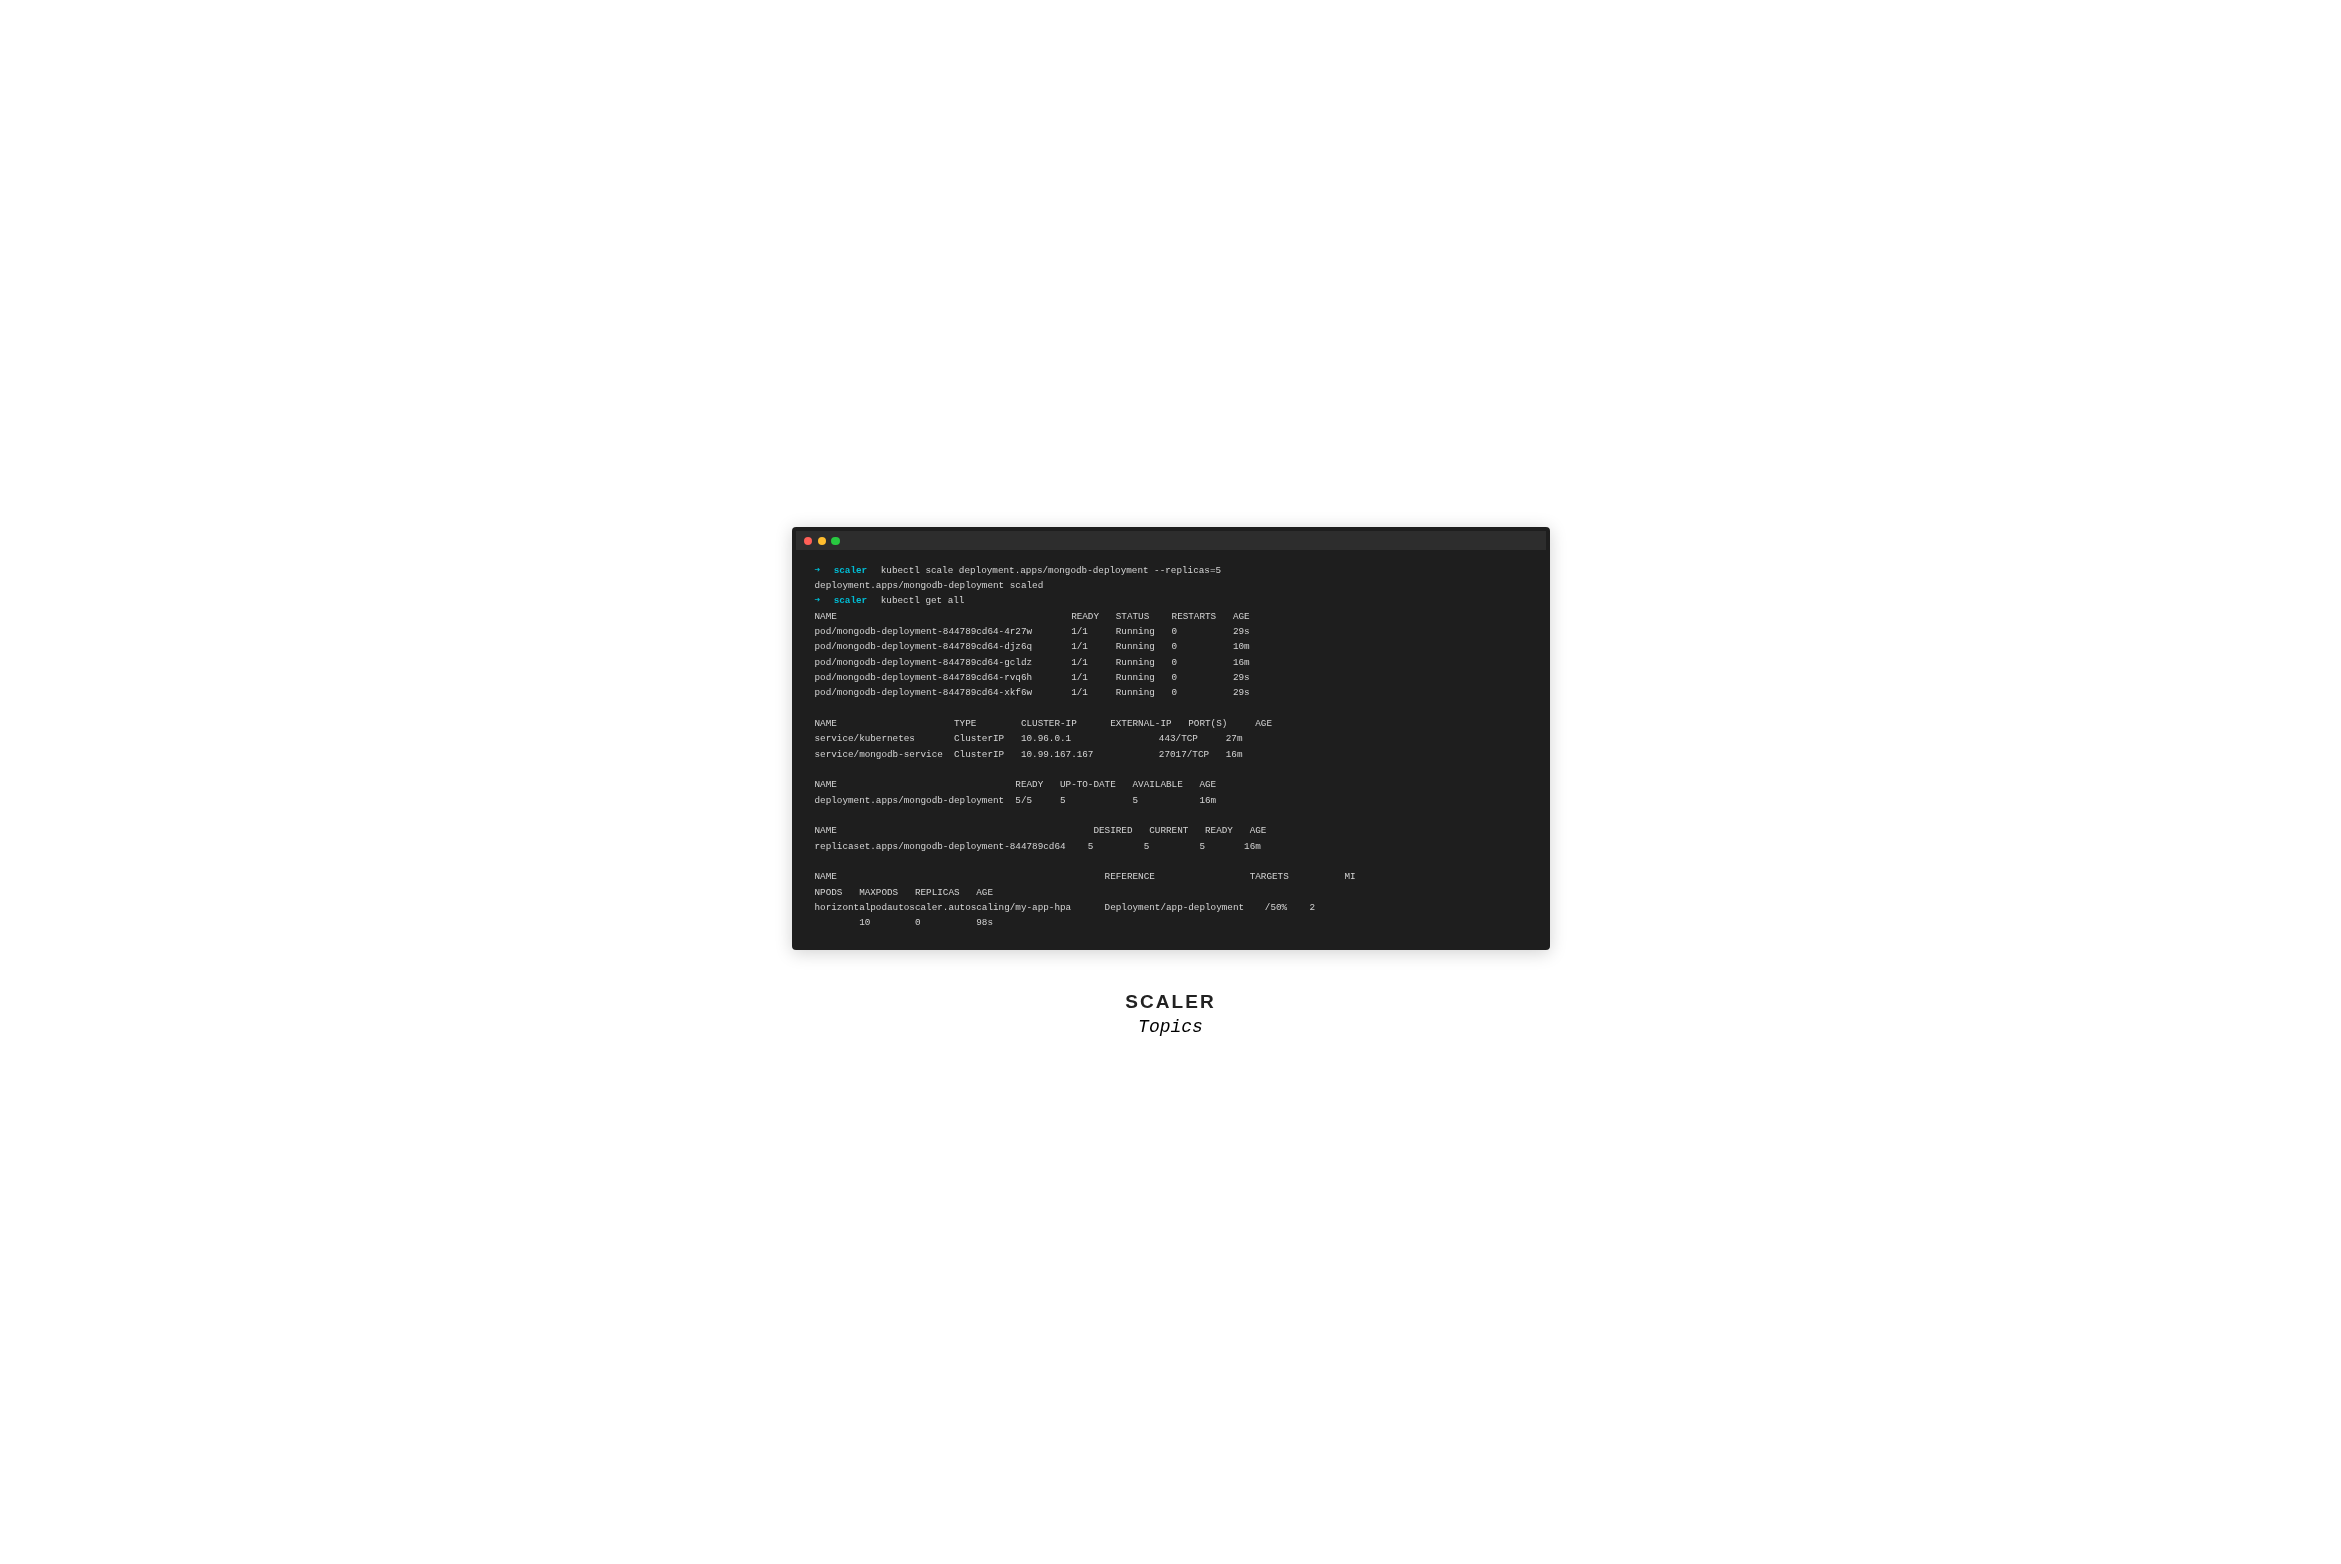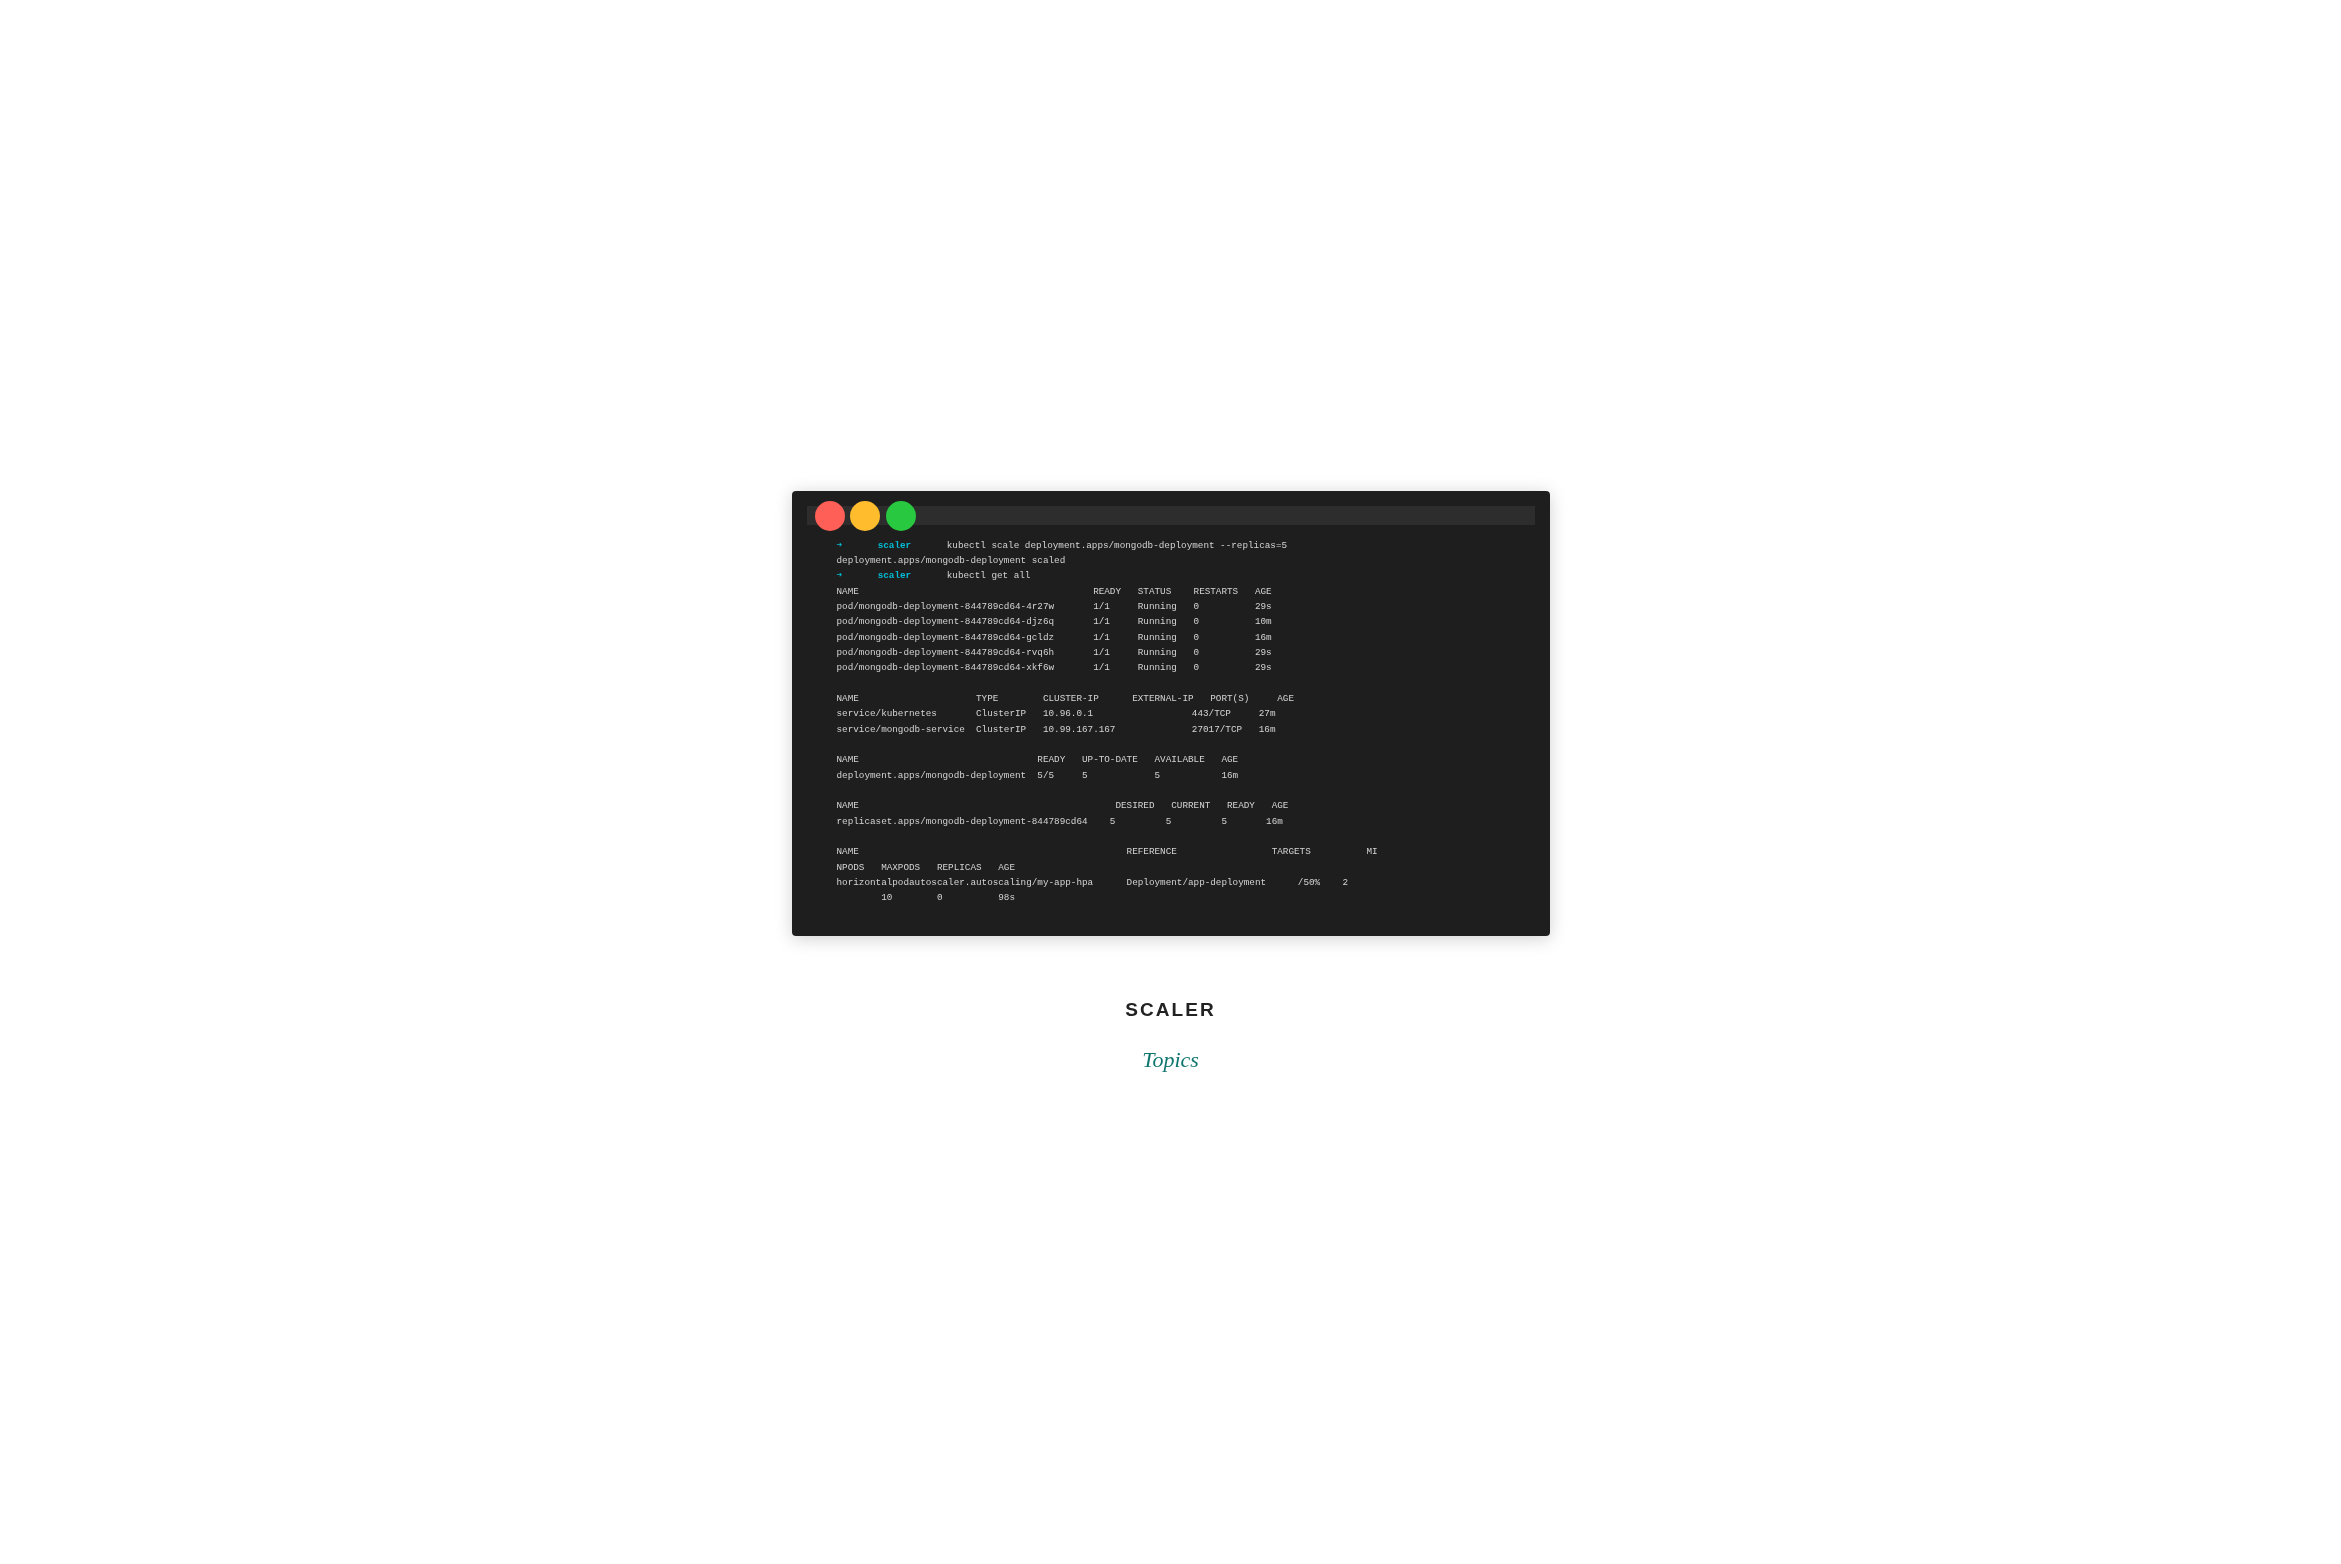--- a/index.html
+++ b/index.html
@@ -1,15 +1,15 @@
 <!DOCTYPE html>
 <html style="font-size:11px"><head>
   <meta charset="utf-8">
   <style>
-    * { margin: 0; padding: 15px; box-sizing: border-box; }
+    * { margin: 0; padding: 4px; box-sizing: border-box; }
     body {
       background: #ffffff;
       display: flex;
       flex-direction: column;
       align-items: center;
       justify-content: center;
       min-height: 100vh;
       font-family: Arial, sans-serif;
       padding: 27.6px 13.8px;
     }
@@ -73,23 +73,23 @@
     .logo-title {
       font-family: Arial, sans-serif;
       font-weight: 900;
       font-size: 19px;
       letter-spacing: 2.1px;
       color: #222;
       text-transform: uppercase;
     }
 
     .logo-script {
-      font-family: Liberation Serif, serif;
-      font-size: 22px;
-      color: #0f766e;
+      font-family: Liberation Mono, monospace;
+      font-size: 18px;
+      color: #000000;
       font-style: italic;
       margin-top: -4.1px;
       font-weight: 400;
     }
   </style>
 </head>
 <body>
 
 <div class="terminal-wrapper">
   <div class="terminal-titlebar">

